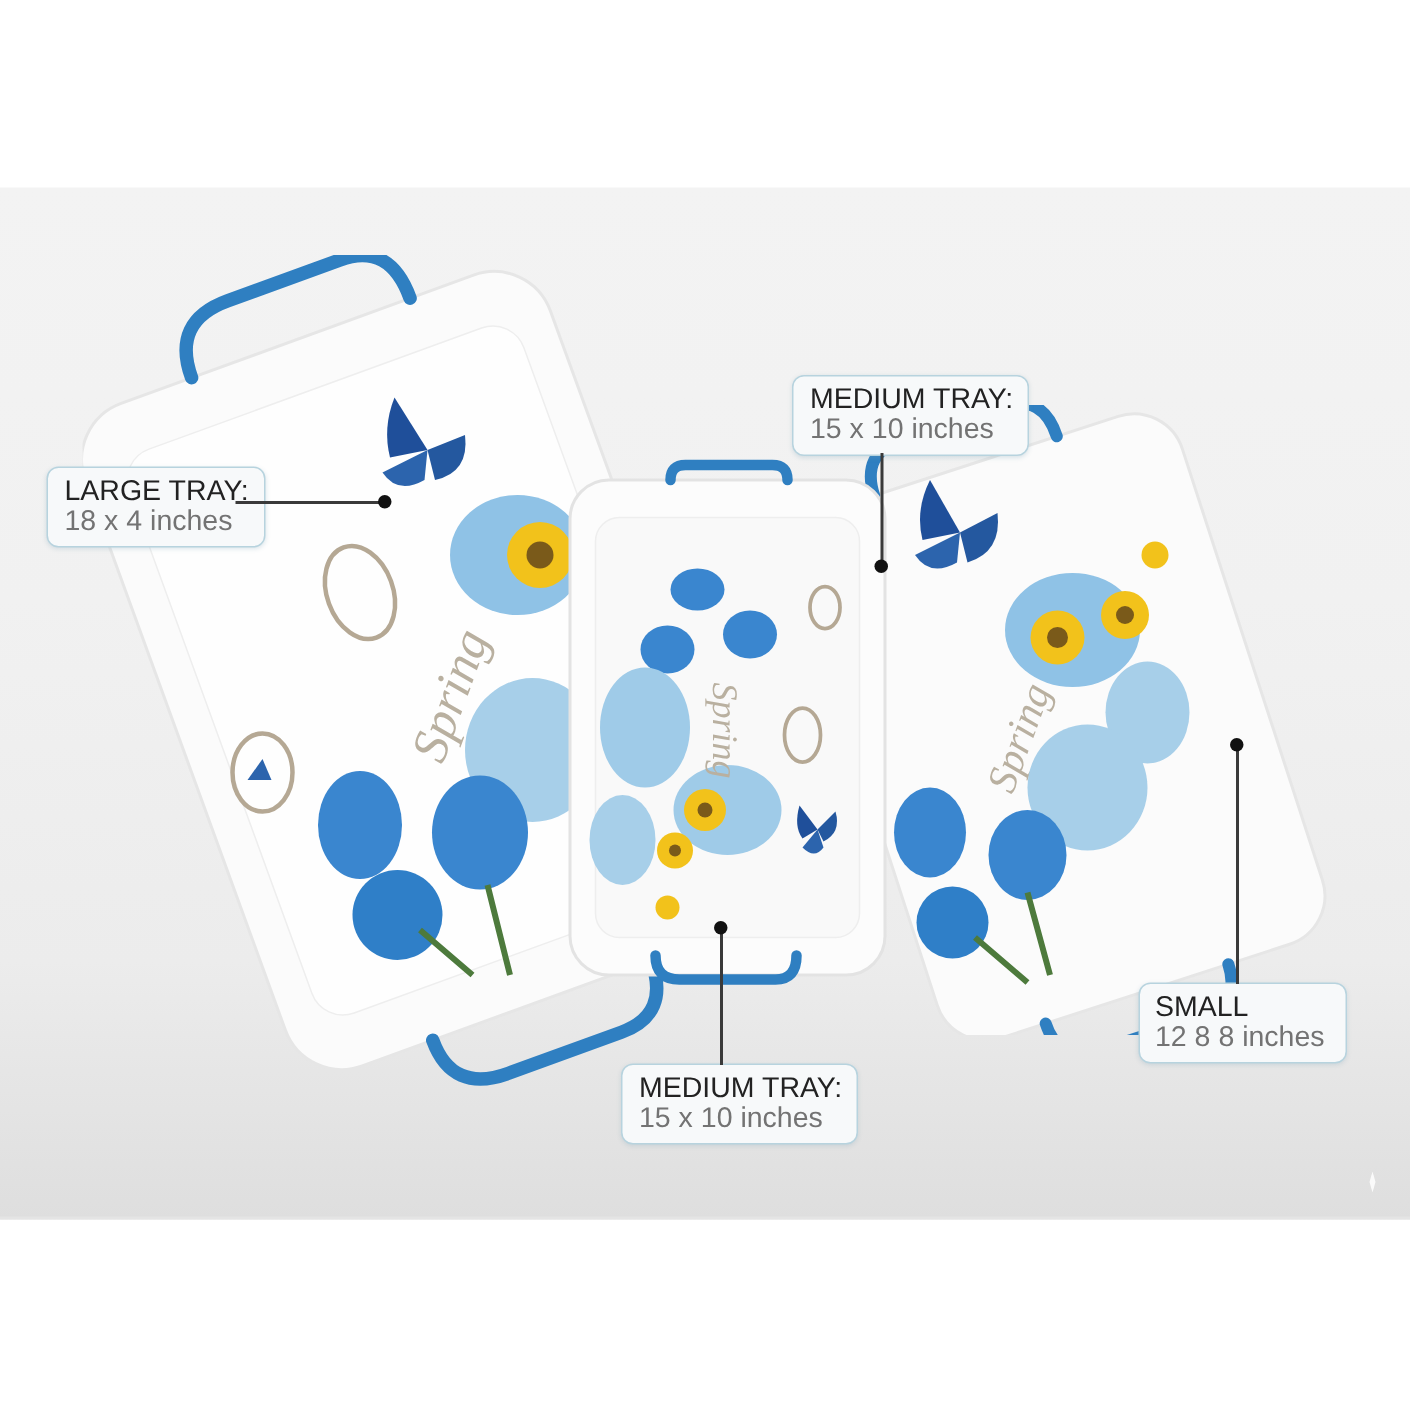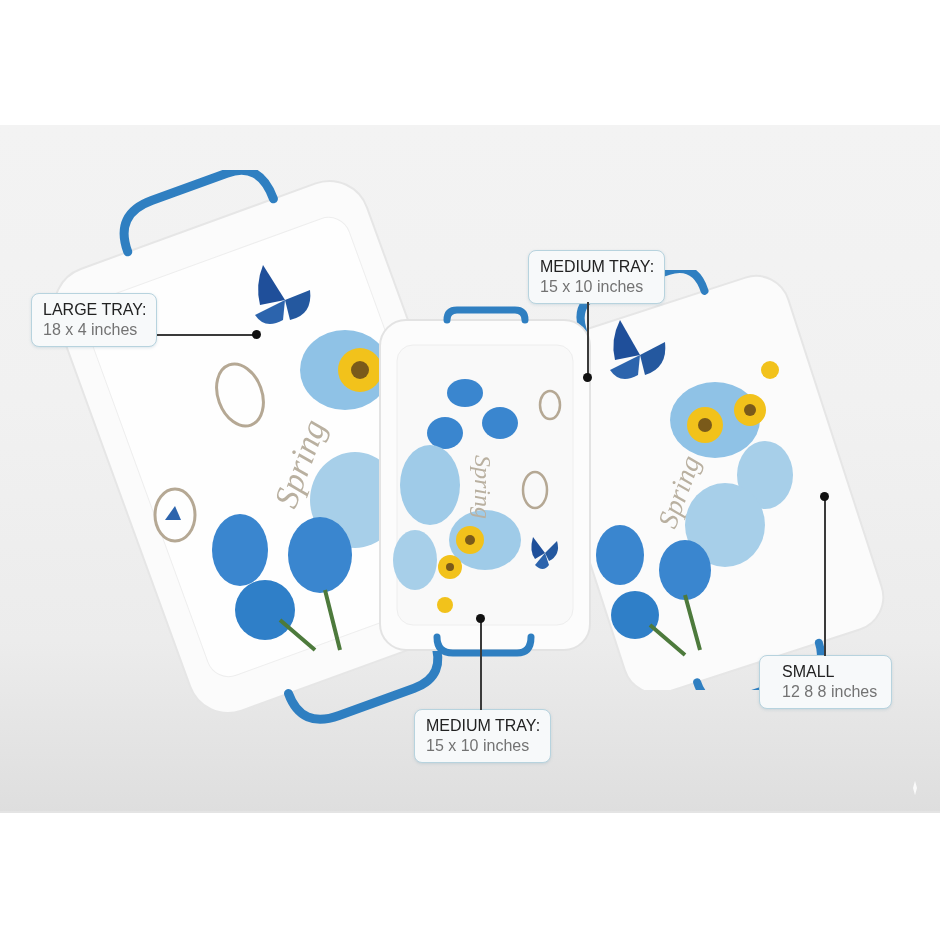--- a/index.html
+++ b/index.html
@@ -3,21 +3,21 @@
 <meta charset="utf-8">
 <style>
   html,body{margin:0;padding:0;}
   body{width:940px;height:940px;background:#ffffff;position:relative;overflow:hidden;font-family:"Liberation Sans","DejaVu Sans",sans-serif;}
   .photo{position:absolute;left:0;top:125px;width:940px;height:688px;
     background:linear-gradient(180deg,#f3f3f3 0%,#f1f1f1 40%,#ececec 75%,#dedede 100%);overflow:hidden;}
   .photo:after{content:"";position:absolute;left:0;right:0;bottom:0;height:2px;background:#e4e4e4;}
   .tray{position:absolute;}
   .sparkle{position:absolute;left:910px;top:781px;width:10px;height:14px;}
   .callout{position:absolute;background:#f7f9fa;border:1.5px solid #b7d3de;border-radius:8px;
-    box-shadow:0 1px 3px rgba(120,160,180,0.25);color:#222;font-size:16px;line-height:20px;padding:6px 10px 6px 11px;white-space:nowrap;}
+    box-shadow:0 1px 3px rgba(120,160,180,0.25);color:#222;font-size:19px;line-height:20px;padding:6px 10px 6px 11px;white-space:nowrap;}
   .callout .l1,.callout .l2{display:block;}
   .callout .l2{color:#737373;}
   .line{position:absolute;background:#3a3a3a;}
   .dot{position:absolute;width:9px;height:9px;border-radius:50%;background:#111;}
 </style>
 </head>
 <body>
 
 <div class="photo"></div>
 
@@ -101,39 +101,39 @@
     <path d="M12 16 L0 0 Q-4 14 2 22 Z" fill="#1f4f9a"></path>
     <path d="M12 16 L24 4 Q28 18 16 24 Z" fill="#24589f"></path>
     <path d="M12 16 L2 28 Q10 36 16 28 Z" fill="#2c64ad"></path>
   </g>
 </svg>
 
 <svg class="sparkle" viewBox="0 0 10 14">
     <path d="M5 0 L7 7 L5 14 L3 7 Z" fill="#fafafa"></path>
   </svg>
 
-<div class="callout" style="left:31px;top:293px;">
+<div class="callout" style="left:31px;top:311px;">
   <span class="l1">LARGE TRAY:</span>
   <span class="l2">18 x 4 inches</span>
 </div>
 <div class="line" style="left:157px;top:334px;width:100px;height:1.5px;"></div>
 <div class="dot" style="left:252px;top:330px;"></div>
 
 <div class="callout" style="left:528px;top:250px;">
   <span class="l1">MEDIUM TRAY:</span>
   <span class="l2">15 x 10 inches</span>
 </div>
 <div class="line" style="left:587px;top:302px;width:1.5px;height:74px;"></div>
 <div class="dot" style="left:583px;top:373px;"></div>
 
 <div class="callout" style="left:414px;top:709px;">
   <span class="l1">MEDIUM TRAY:</span>
   <span class="l2">15 x 10 inches</span>
 </div>
 <div class="line" style="left:480px;top:619px;width:1.5px;height:91px;"></div>
 <div class="dot" style="left:476px;top:614px;"></div>
 
-<div class="callout" style="left:759px;top:655px;padding-left:22px;padding-right:14px;">
+<div class="callout" style="left:759px;top:655px;padding-left:10px;padding-right:14px;">
   <span class="l1">SMALL</span>
   <span class="l2">12 8 8 inches</span>
 </div>
 <div class="line" style="left:824px;top:498px;width:1.5px;height:158px;"></div>
 <div class="dot" style="left:820px;top:492px;"></div>
 
 </body></html>

